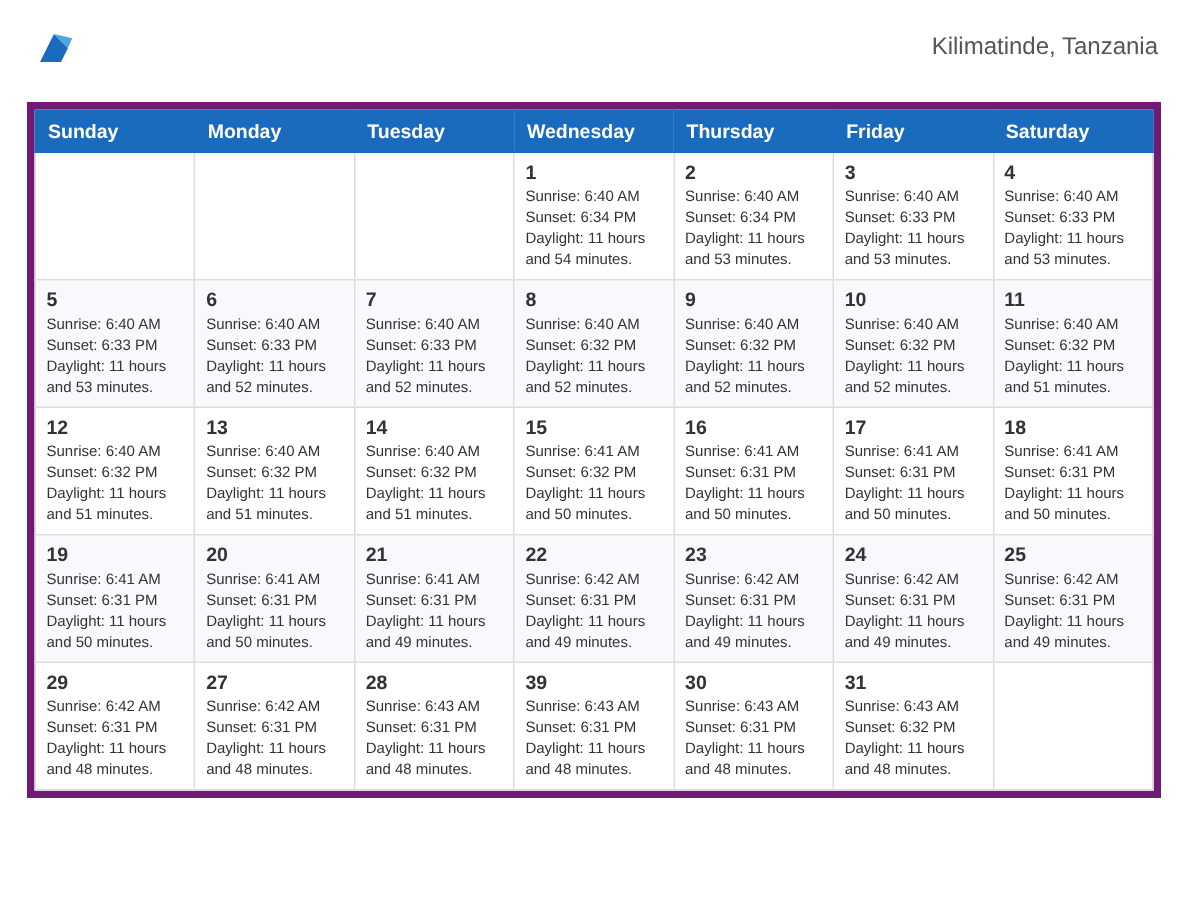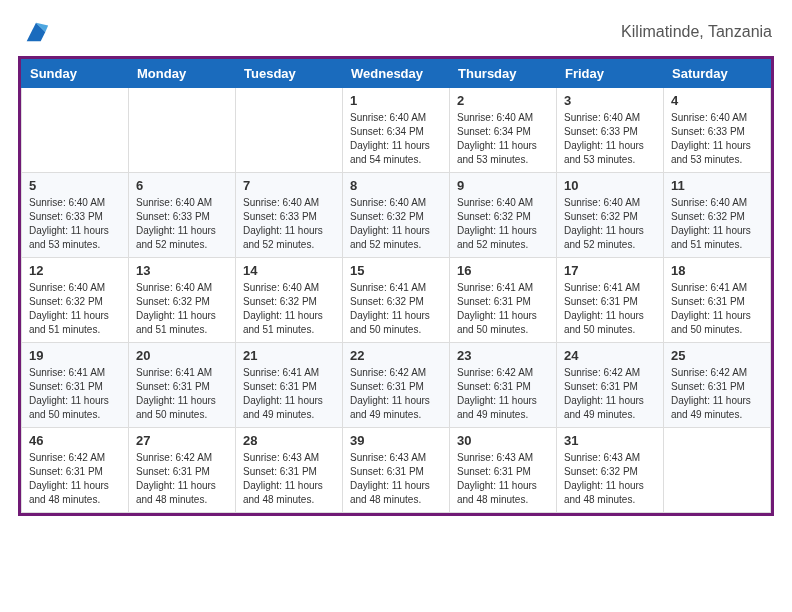--- a/index.html
+++ b/index.html
@@ -41,22 +41,22 @@
     .month-title {
       font-size: 32px;
       font-weight: bold;
       color: #333;
     }
     .location-title {
       font-size: 16px;
       color: #555;
     }
     .calendar-container {
-      margin: 6px 8px;
-      border: 3px solid #701a75;
+      margin: 18px 8px;
+      border: 5px solid #701a75;
     }
     .calendar-table {
       width: 100%;
       border-collapse: collapse;
     }
     .calendar-table th {
       background-color: #1a6bbd;
       color: #fff;
       text-align: left;
       padding: 6px 8px;
@@ -307,21 +307,21 @@
           <td>
             <div class="day-number">25</div>
             <div class="day-info" style="white-space: pre-line;">Sunrise: 6:42 AM
 Sunset: 6:31 PM
 Daylight: 11 hours
 and 49 minutes.</div>
           </td>
         </tr>
         <tr>
           <td>
-            <div class="day-number">46</div>
+            <div class="day-number">29</div>
             <div class="day-info" style="white-space: pre-line;">Sunrise: 6:42 AM
 Sunset: 6:31 PM
 Daylight: 11 hours
 and 48 minutes.</div>
           </td>
           <td>
             <div class="day-number">27</div>
             <div class="day-info" style="white-space: pre-line;">Sunrise: 6:42 AM
 Sunset: 6:31 PM
 Daylight: 11 hours

